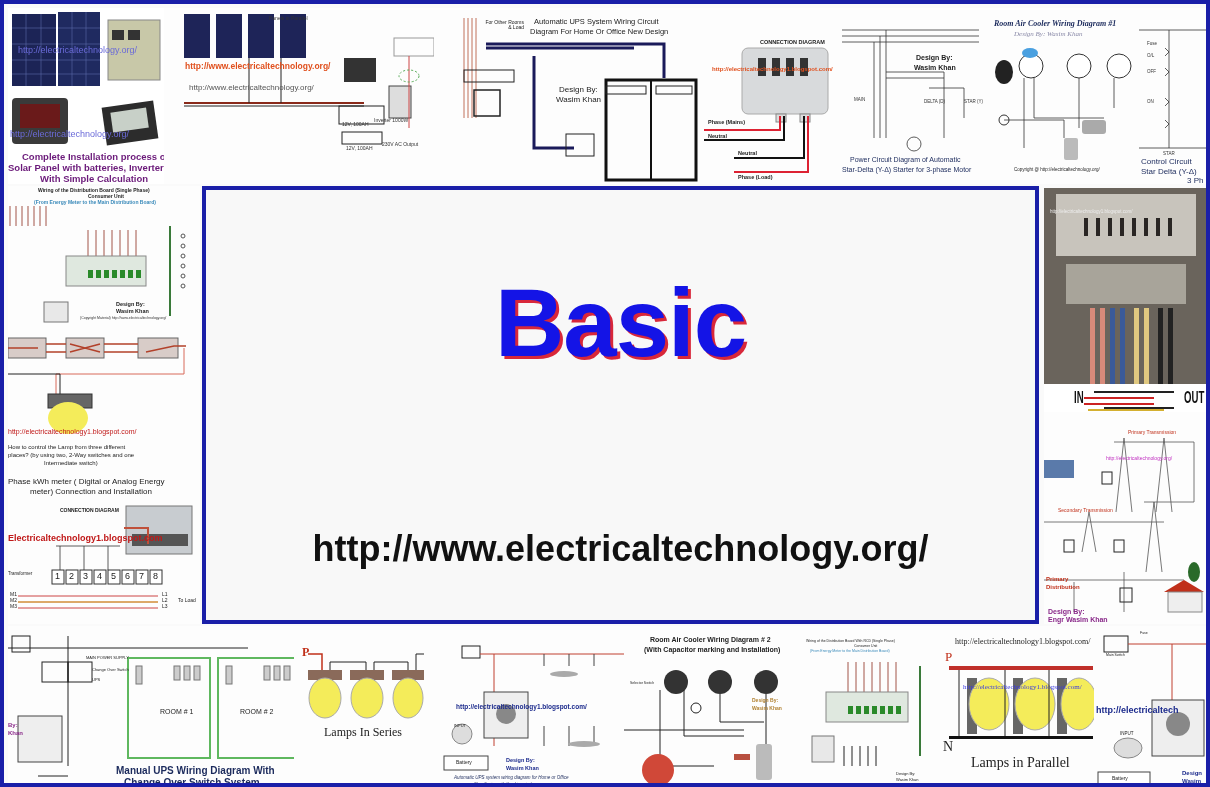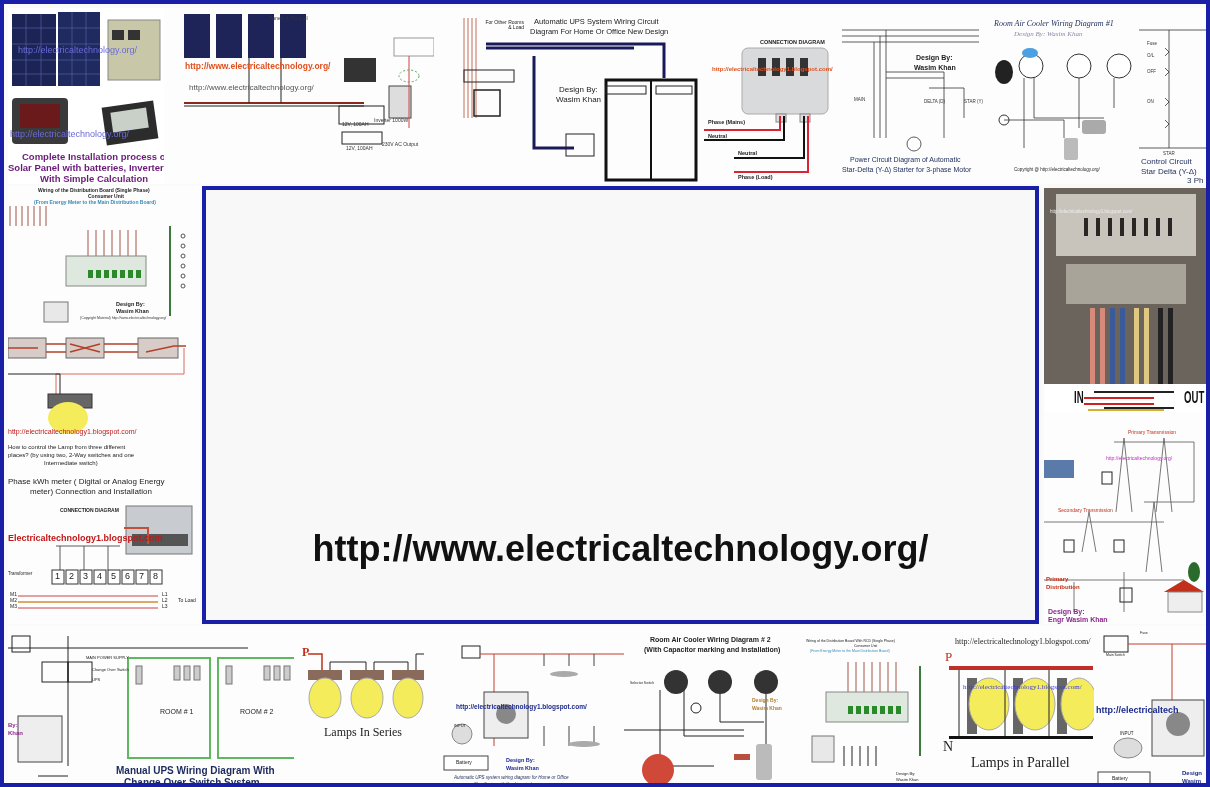--- a/index.html
+++ b/index.html
@@ -174,21 +174,21 @@
       <circle cx="135" cy="58" r="12" fill="#fff" stroke="#333"></circle>
       <g stroke="#333" stroke-width="0.8" fill="none">
         <path d="M40 70 V140 M50 70 V110 H120 M95 70 V120 M130 70 V100"></path>
         <path d="M20 112 H80 V130"></path>
       </g>
       <circle cx="20" cy="112" r="5" fill="none" stroke="#333"></circle>
       <rect x="98" y="112" width="24" height="14" rx="3" fill="#aaa"></rect>
       <rect x="80" y="130" width="14" height="22" rx="2" fill="#bbb"></rect>
       <ellipse cx="46" cy="45" rx="8" ry="5" fill="#4aa0e0"></ellipse>
     </svg>
-    <div class="txt serif" style="left:10px;top:12px;font-size:8px;font-style:italic;font-weight:normal;color:#1b2a5c;">Room Air Cooler Wiring Diagram #1</div>
+    <div class="txt serif" style="left:10px;top:12px;font-size:8px;font-style:italic;font-weight:bold;color:#1b2a5c;">Room Air Cooler Wiring Diagram #1</div>
     <div class="txt serif" style="left:30px;top:23px;font-size:7px;font-style:italic;color:#8a8aa8;">Design By: Wasim Khan</div>
     <div class="txt" style="left:30px;top:160px;font-size:4.5px;color:#222;">Copyright @ http://electricaltechnology.org/</div>
   </div>
 
   <div class="tile" style="left:1135px;top:4px;width:71px;height:176px;">
     <svg width="71" height="176">
       <g stroke="#333" stroke-width="0.8" fill="none">
         <path d="M0 22 H71 M30 22 V140 M0 140 H71"></path>
         <path d="M26 40 l4 4 l-4 4 M26 60 l4 4 l-4 4 M26 90 l4 4 l-4 4 M26 112 l4 4 l-4 4"></path>
       </g>
@@ -353,20 +353,21 @@
     <div class="txt" style="left:84px;top:18px;font-size:5px;color:#c0301a;">Primary Transmission</div>
     <div class="txt" style="left:62px;top:44px;font-size:5px;color:#c030c0;">http://electricaltechnology.org/</div>
     <div class="txt" style="left:14px;top:96px;font-size:5px;color:#c0301a;">Secondary Transmission</div>
     <div class="txt" style="left:2px;top:164px;font-size:6px;color:#c0301a;font-weight:bold;">Primary</div>
     <div class="txt" style="left:2px;top:172px;font-size:6px;color:#c0301a;font-weight:bold;">Distribution</div>
     <div class="txt" style="left:4px;top:196px;font-size:7px;color:#8a2a8a;font-weight:bold;">Design By:</div>
     <div class="txt" style="left:4px;top:204px;font-size:7px;color:#8a2a8a;font-weight:bold;">Engr Wasim Khan</div>
   </div>
 
   <div class="center-card">
+    <div class="title-line title-1">Basic</div>
     <div class="site-url">http://www.electricaltechnology.org/</div>
   </div>
 
   <div class="tile" style="left:4px;top:622px;width:286px;height:161px;">
     <svg width="286" height="161">
       <path d="M0 22 H240 M60 10 V140" stroke="#222" stroke-width="1" fill="none"></path>
       <rect x="4" y="10" width="18" height="16" fill="none" stroke="#222"></rect>
       <rect x="34" y="36" width="26" height="20" fill="none" stroke="#222"></rect>
       <rect x="60" y="36" width="24" height="20" fill="none" stroke="#222"></rect>
       <rect x="120" y="32" width="82" height="100" fill="none" stroke="#5fb85f" stroke-width="2"></rect>

